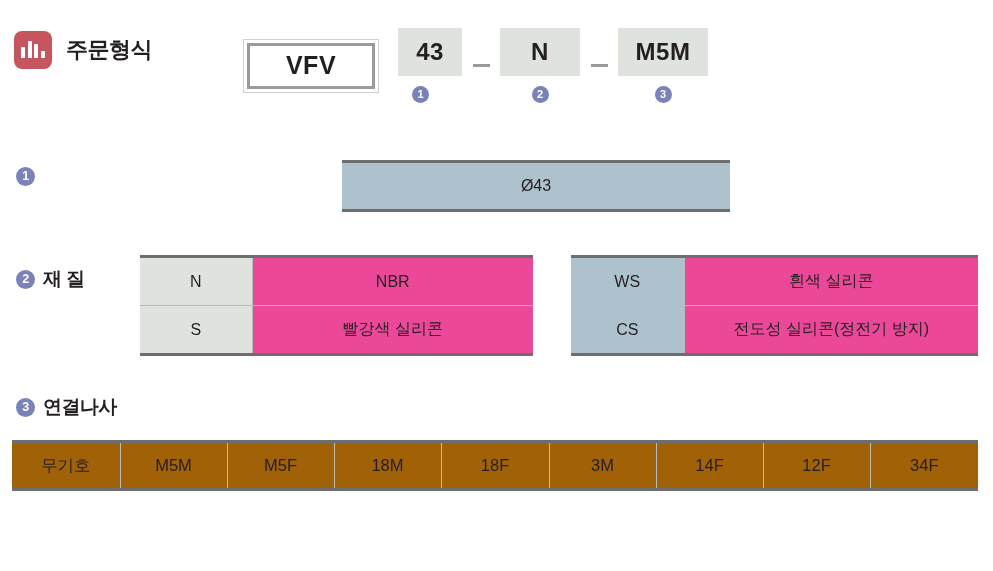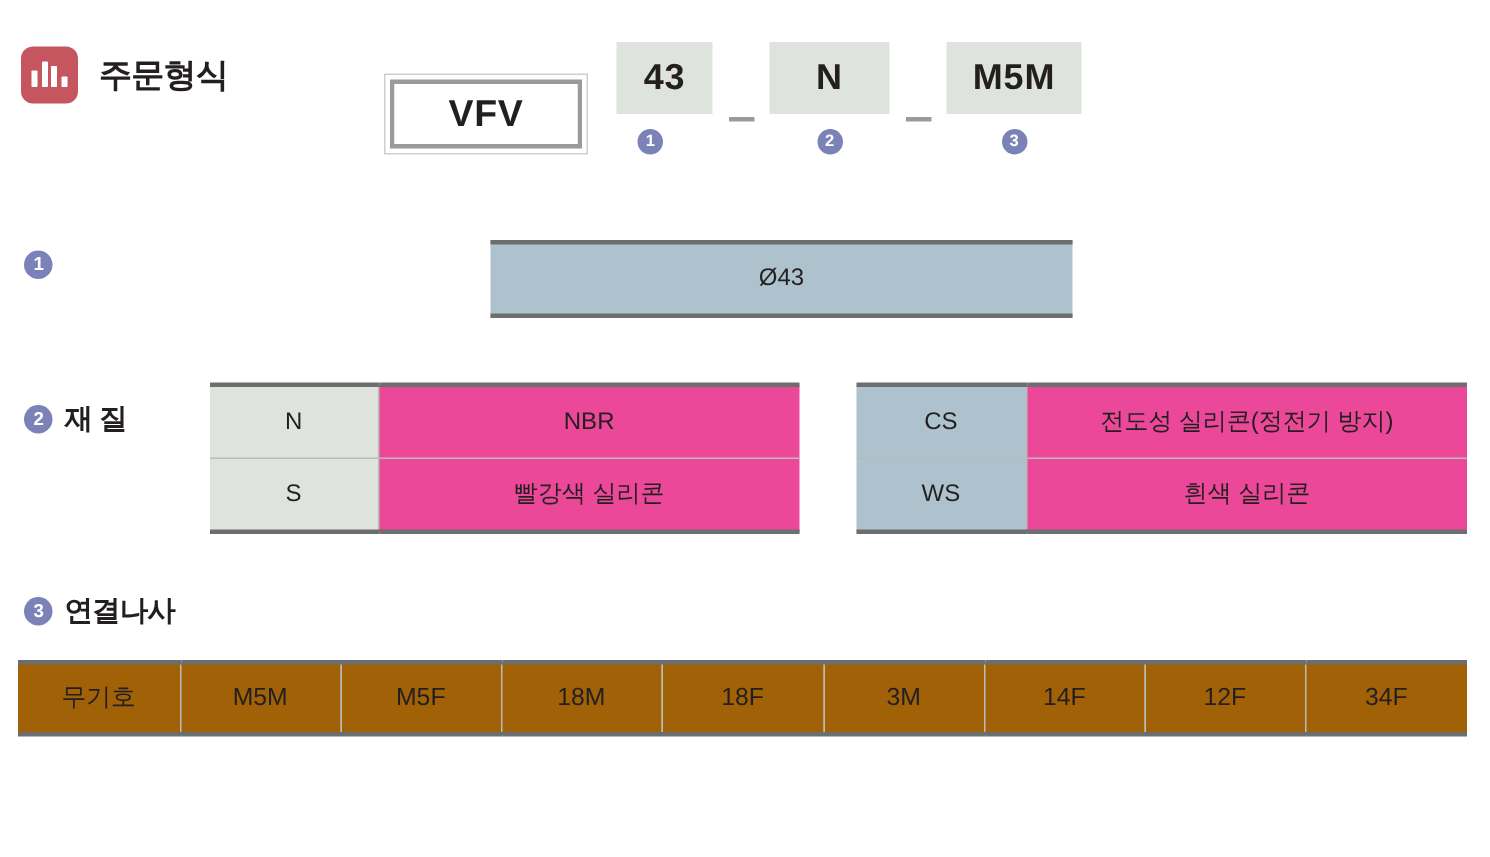--- a/index.html
+++ b/index.html
@@ -54,24 +54,24 @@
     font-size: 22px;
     font-weight: bold;
     letter-spacing: -0.5px;
     color: #231f20;
     white-space: nowrap;
   }
 
   
   .code-row {
     position: absolute;
-    left: 256px;
+    left: 243px;
     top: 28px;
     display: flex;
-    align-items: flex-end;
+    align-items: center;
   }
   .code-col {
     display: flex;
     flex-direction: column;
     align-items: center;
   }
   .vfv-outer {
     border: 1px solid #cfcfcf;
     padding: 3px;
     background: #ffffff;
@@ -155,21 +155,21 @@
     letter-spacing: -0.6px;
     white-space: nowrap;
   }
   #sec1-label { top: 167px; }
   #sec2-label { top: 266px; }
   #sec3-label { top: 394px; }
 
   
   .pad-bar {
     position: absolute;
-    left: 327px;
+    left: 342px;
     top: 160px;
     width: 388px;
     height: 52px;
     background: #aec2ce;
     border-top: 3px solid #6d6e70;
     border-bottom: 3px solid #6d6e70;
     box-sizing: border-box;
     display: flex;
     align-items: center;
     justify-content: center;
@@ -301,26 +301,26 @@
   </tbody>
 </table>
 
 <table class="mat-table" id="mat-right">
   <colgroup>
       <col style="width:113px">
       <col style="width:294px">
     </colgroup>
   <tbody>
     <tr>
+      <td class="key-blue">WS</td>
+      <td class="val">흰색 실리콘</td>
+    </tr>
+    <tr>
       <td class="key-blue">CS</td>
       <td class="val">전도성 실리콘(정전기 방지)</td>
-    </tr>
-    <tr>
-      <td class="key-blue">WS</td>
-      <td class="val">흰색 실리콘</td>
     </tr>
   </tbody>
 </table>
 
 <div class="sec-label" id="sec3-label">
   <span class="cnum cnum-lg">3</span>
   <span>연결나사</span>
 </div>
 
 <table id="thread-table">

